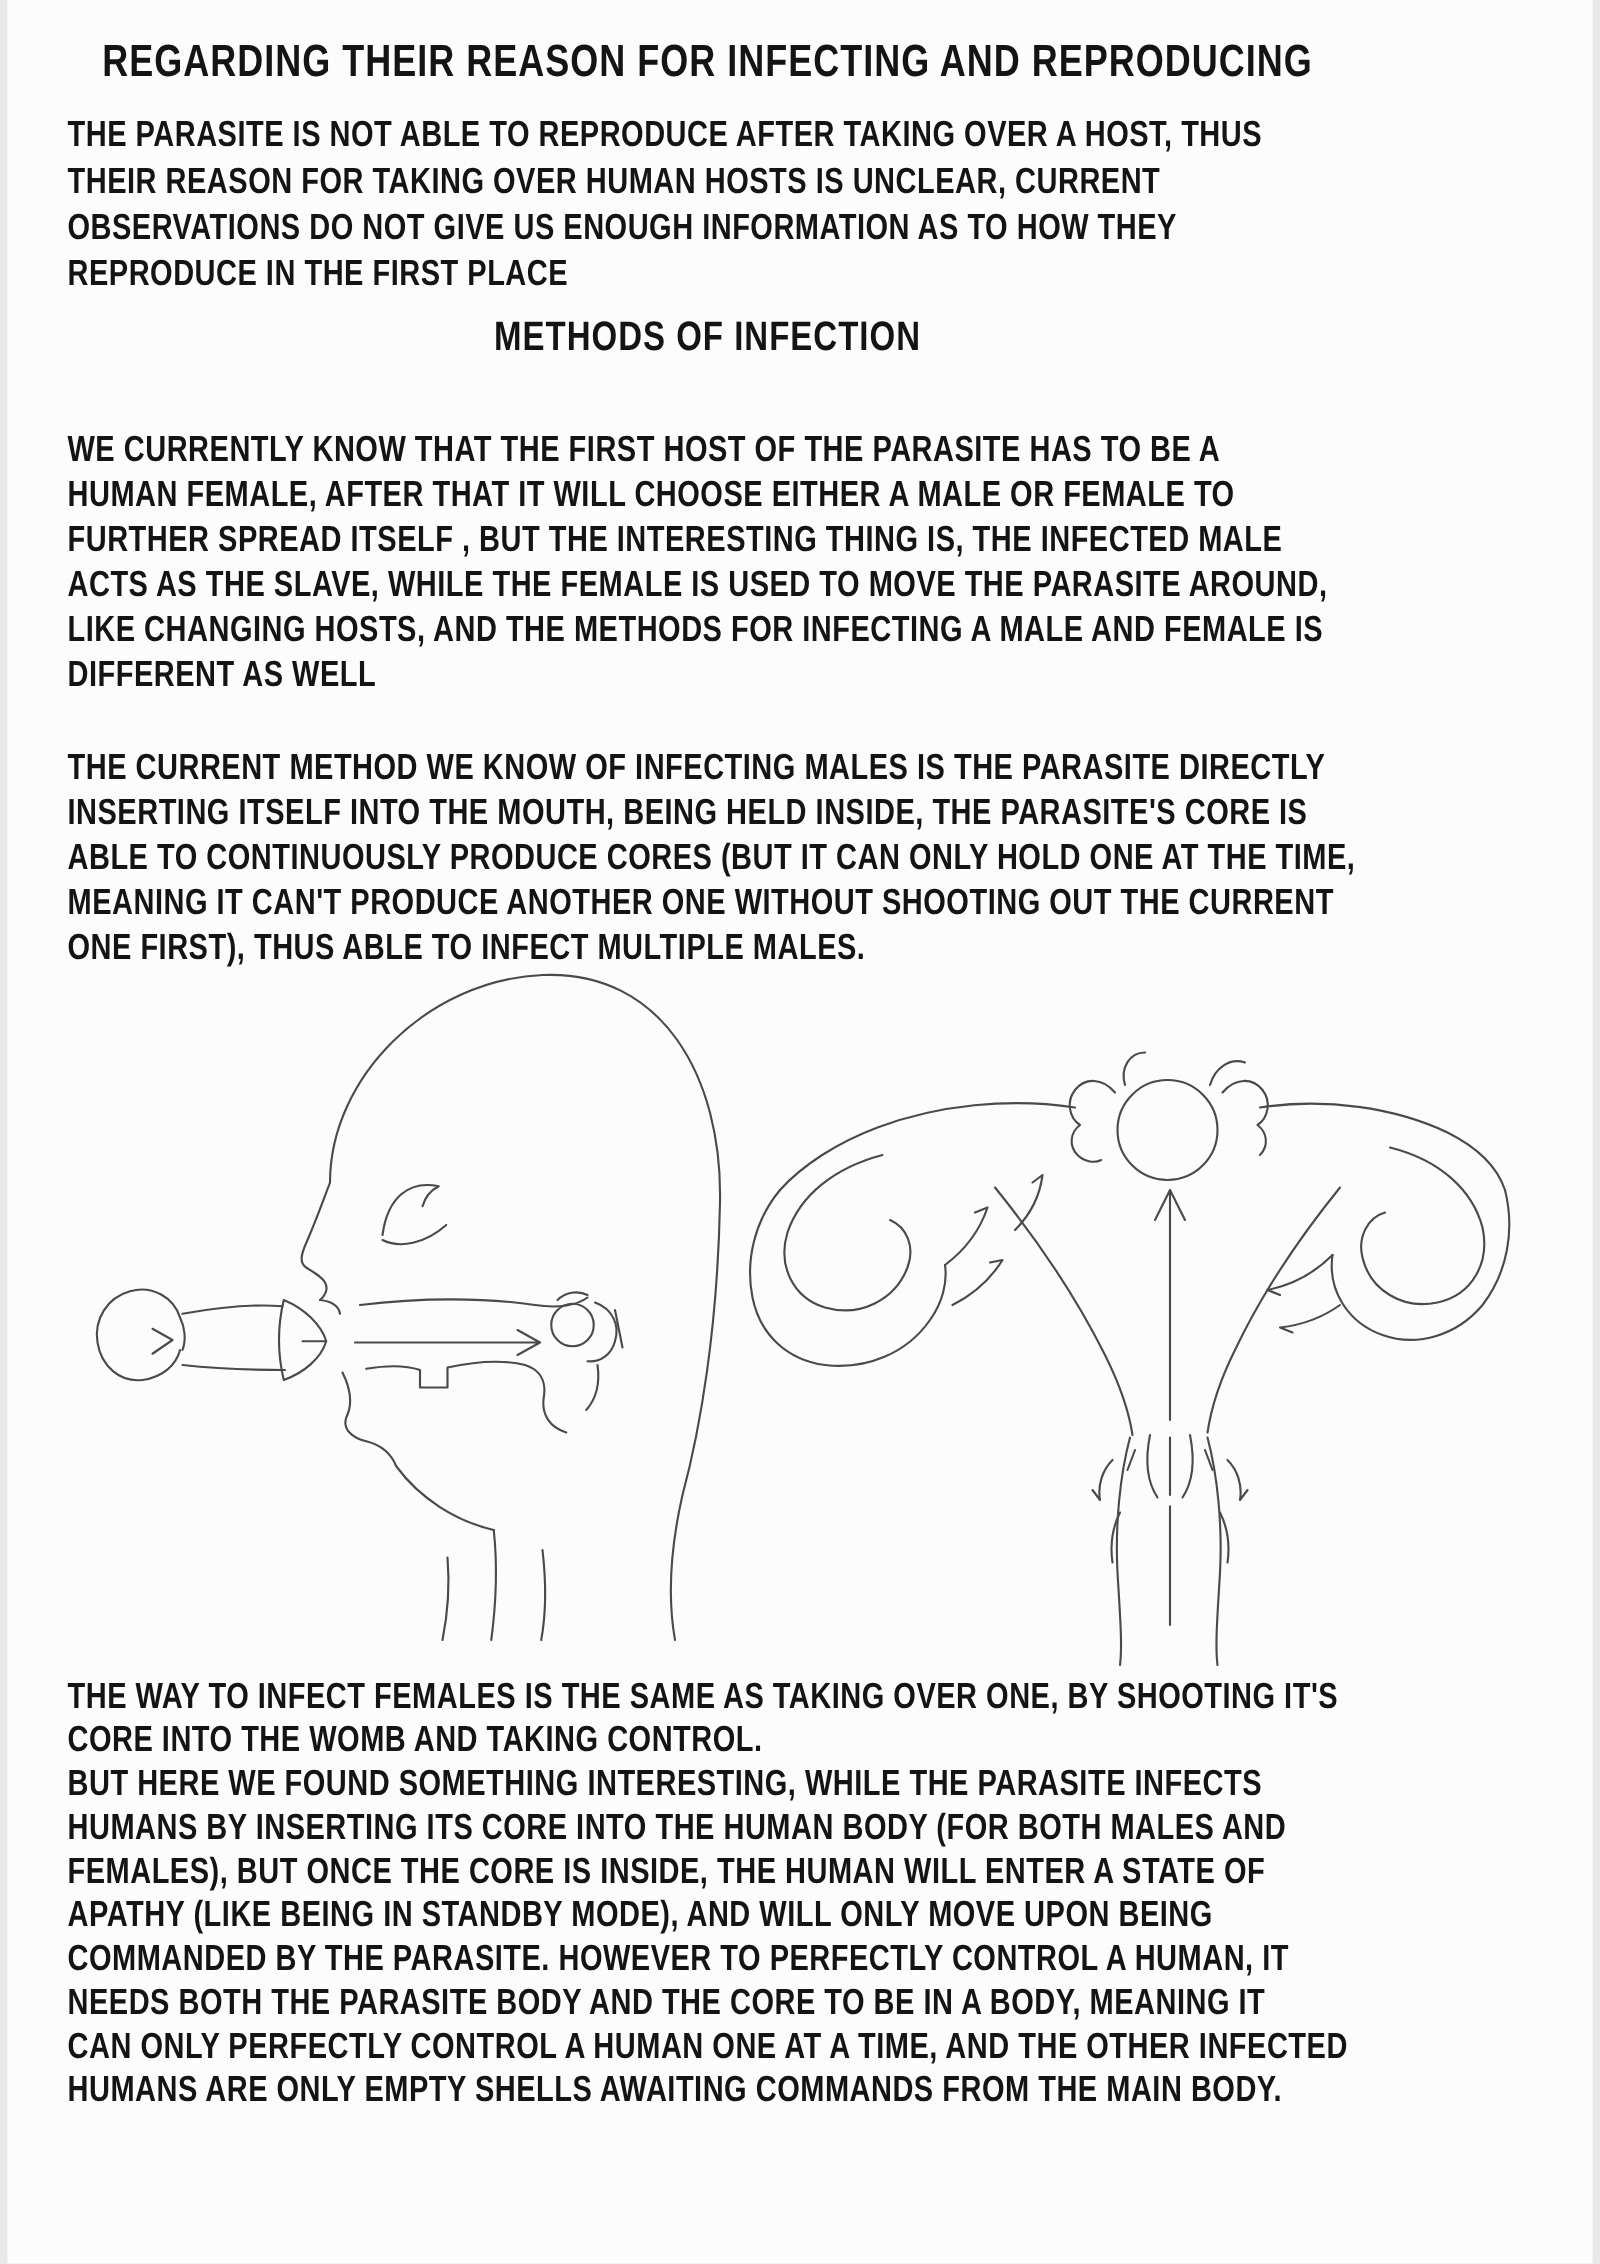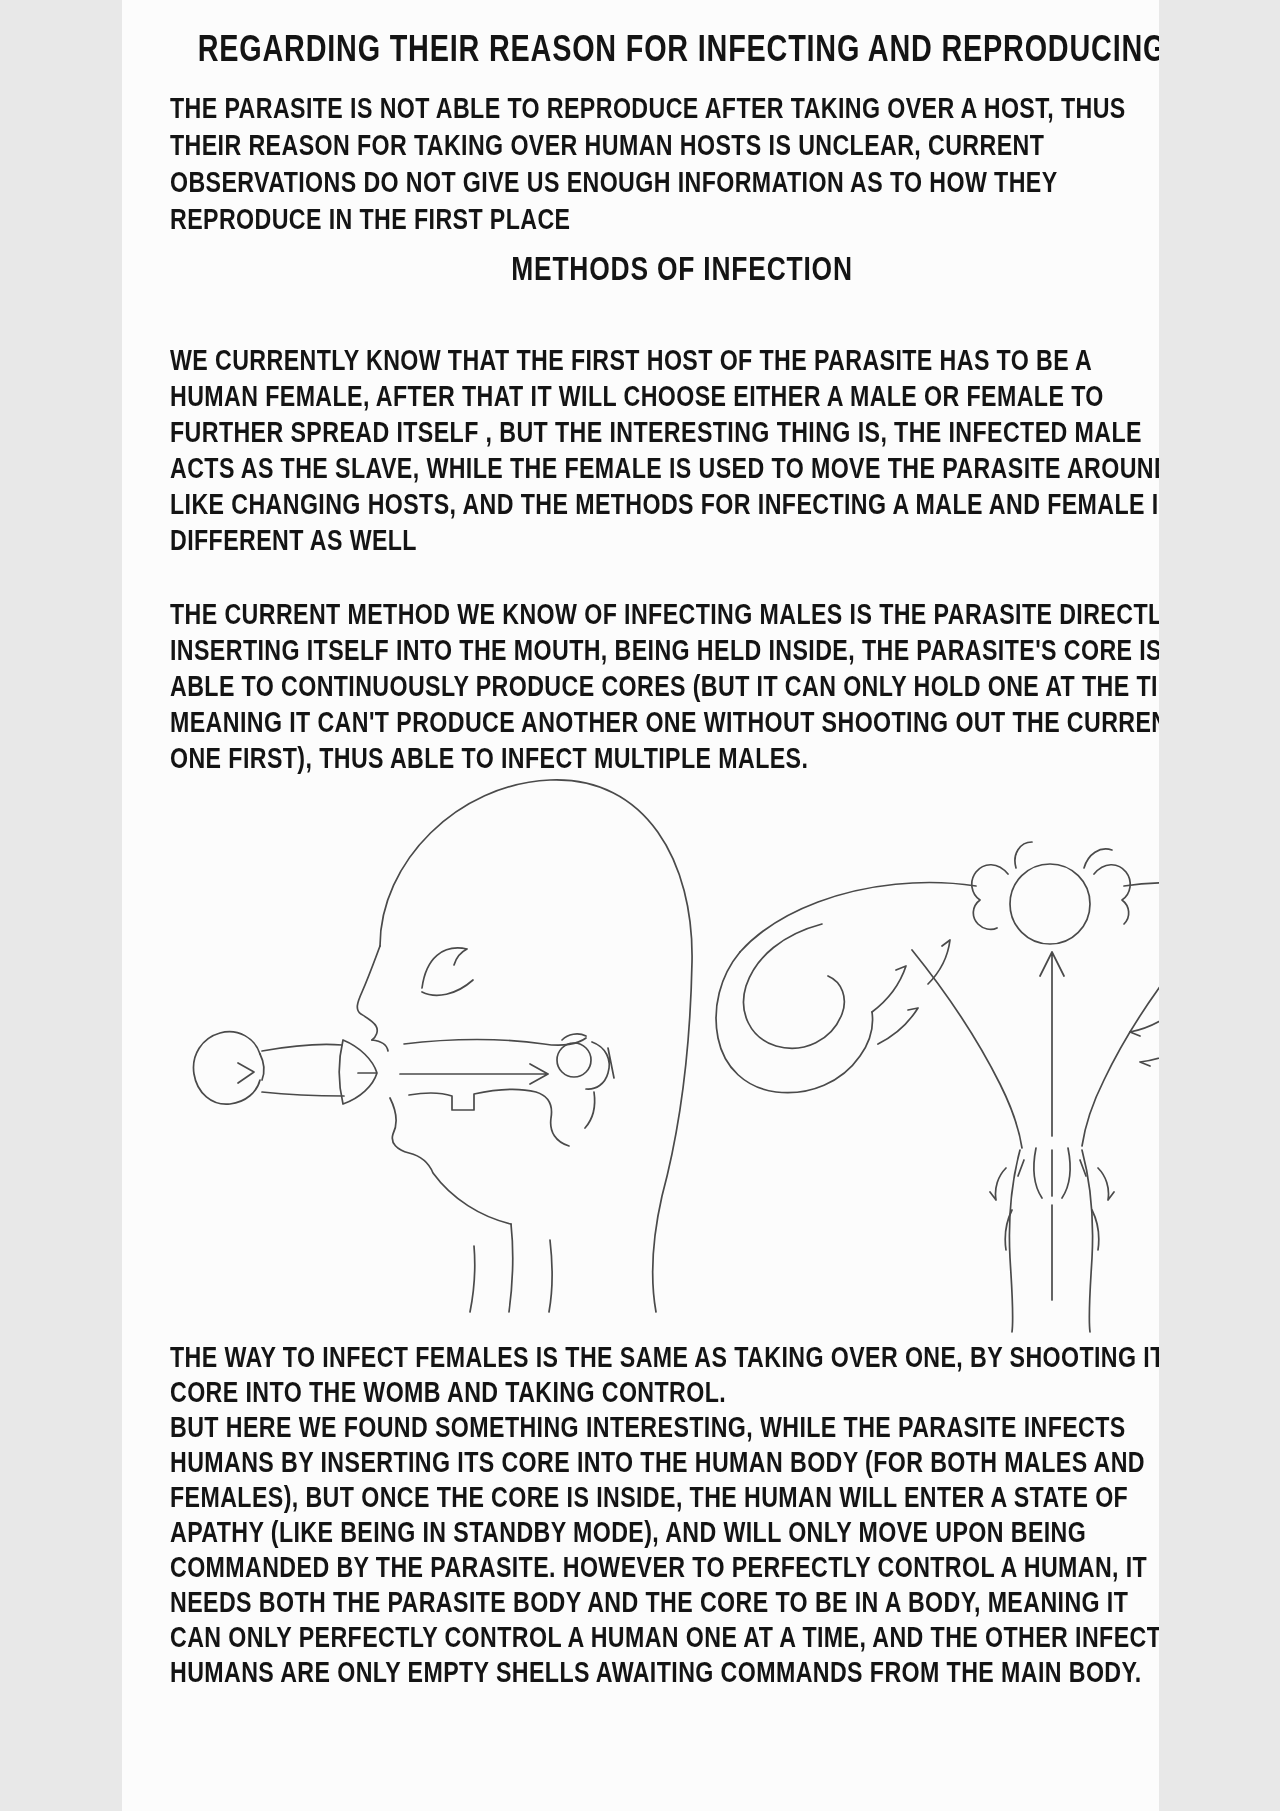--- a/index.html
+++ b/index.html
@@ -1,18 +1,18 @@
 <!DOCTYPE html>
 <html><head>
 <meta charset="utf-8">
 <style>
   html,body{margin:0;padding:0;background:#e8e8e8;}
   .page{
     position:relative;
-    width:1037px;height:1811px;
+    width:1268px;height:1811px;
     background:#fcfcfc;
     font-family:"Liberation Sans",sans-serif;
     color:#141414;
     overflow:hidden;
     margin:0 auto;
   }
   .doc-title,.doc-heading{
     position:absolute;left:48px;width:1280px;
     margin:0;
     text-align:center;

